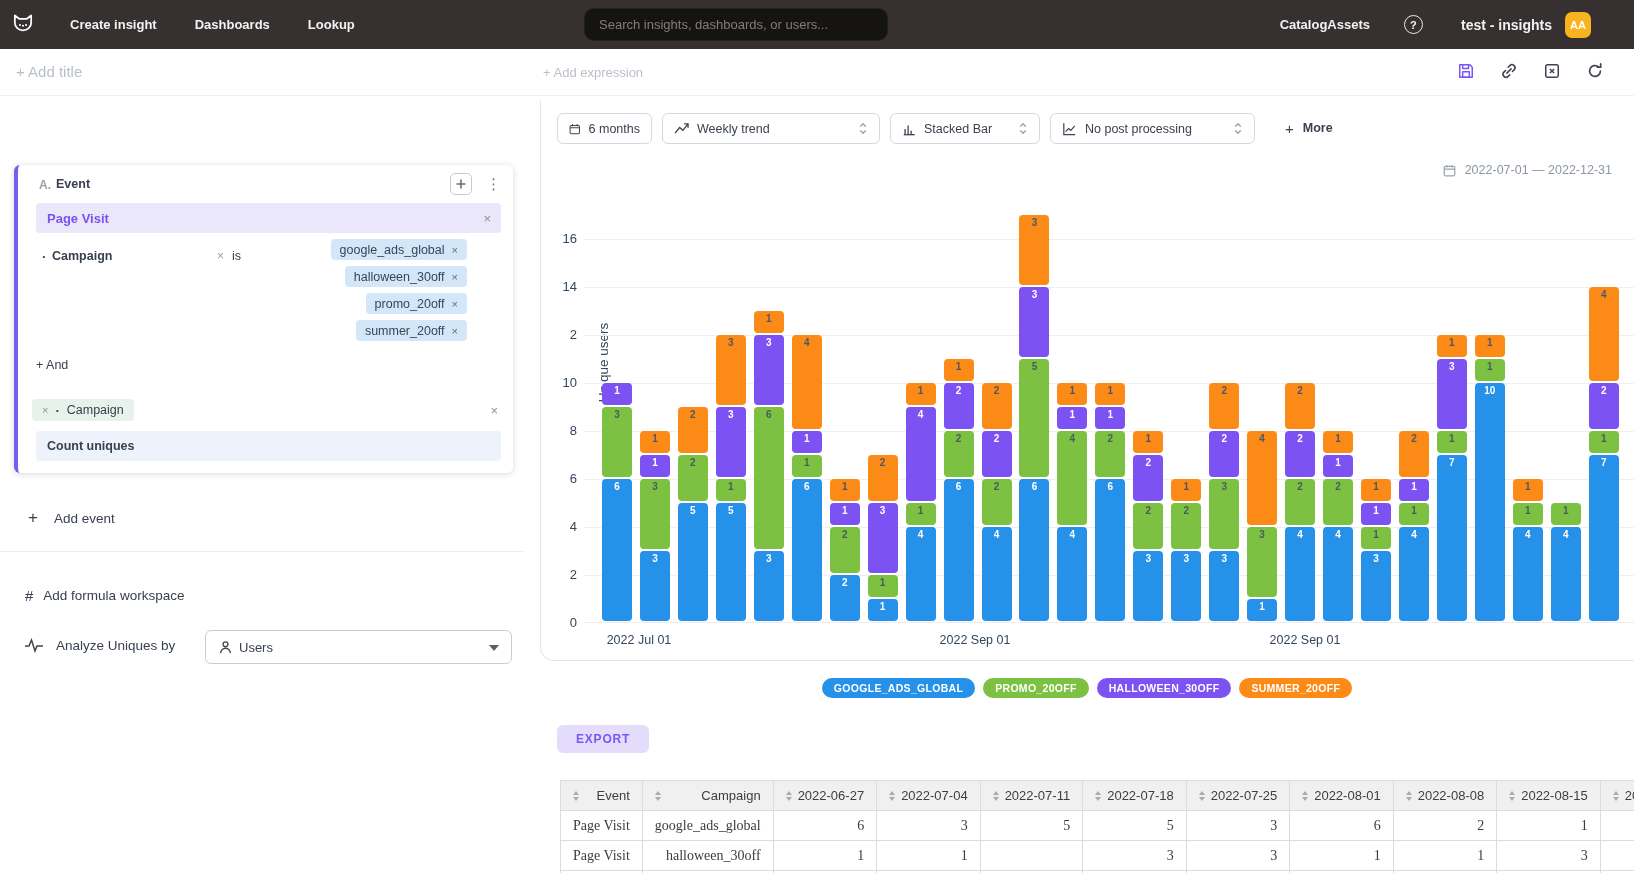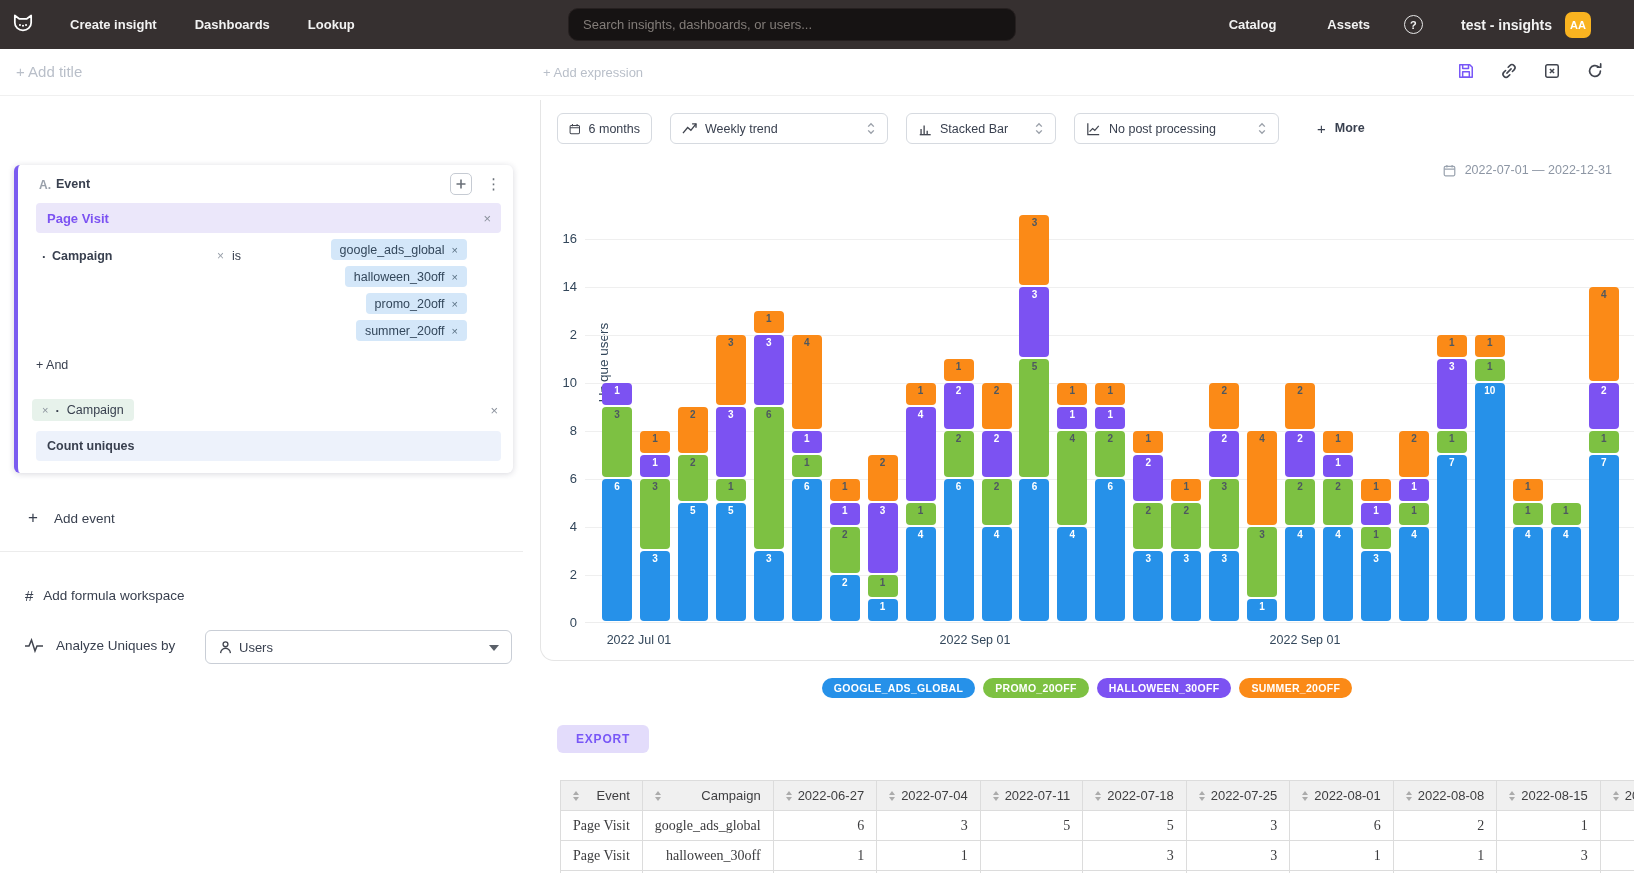--- a/index.html
+++ b/index.html
@@ -6,21 +6,21 @@
   html,body { width:1634px; height:873px; overflow:hidden; background:#fff;
     font-family:"Liberation Sans", sans-serif; }
   #app { position:relative; width:1634px; height:873px; background:#fff; }
 
   
   .topnav { position:absolute; left:0; top:0; width:1634px; height:49px; background:#363030;
     display:flex; align-items:center; color:#F2F2F2; }
   .logo { position:absolute; left:9px; top:11px; width:28px; height:28px; }
   .nav-links { position:absolute; left:70px; display:flex; gap:38px; }
   .nav-link { font-size:13px; font-weight:700; color:#F2F2F2; cursor:pointer; white-space:nowrap; }
-  .search-wrap { position:absolute; left:568px; top:8px; width:448px; height:33px; }
+  .search-wrap { position:absolute; left:584px; top:8px; width:304px; height:33px; }
   .search-wrap input { width:100%; height:100%; background:#161313; border:1px solid #262020;
     border-radius:10px; color:#B4AEA9; font-size:13px; padding:0 14px; outline:none;
     font-family:"Liberation Sans", sans-serif; }
   .search-wrap input::placeholder { color:#837D79; }
   .nav-right { position:absolute; right:43px; top:0; height:49px; display:flex; align-items:center; }
   .help-circle { width:19px; height:19px; border:1.6px solid #E8E8E8; border-radius:50%;
     display:flex; align-items:center; justify-content:center; font-size:11px; font-weight:700; }
   .avatar { width:26px; height:26px; background:#F9B320; border-radius:7px; color:#fff;
     font-size:11px; font-weight:700; display:flex; align-items:center; justify-content:center; }
 
@@ -84,21 +84,21 @@
   .analyze-dd { position:absolute; left:205px; top:630px; width:307px; height:34px; border:1px solid #C9CED6;
     border-radius:6px; display:flex; align-items:center; cursor:pointer; background:#fff; }
   .analyze-dd .val { margin-left:33px; font-size:13px; color:#39404F; }
   .dd-caret { position:absolute; right:12px; top:14px; width:0; height:0; border-left:5px solid transparent;
     border-right:5px solid transparent; border-top:6px solid #5A6069; }
   .person-ic { position:absolute; left:12px; top:9px; }
 
   
   .chart-card { position:absolute; left:540px; top:100px; width:1094px; height:561px;
     border-left:1px solid #E5E5E5; border-bottom:1px solid #E5E5E5; border-bottom-left-radius:14px; }
-  .toolbar { position:absolute; left:557px; top:113px; height:30px; display:flex; gap:18px; }
+  .toolbar { position:absolute; left:557px; top:113px; height:30px; display:flex; gap:10px; }
   .tb-btn { height:31px; border:1px solid #D6DAE0; border-radius:6px; background:#fff; display:flex;
     align-items:center; padding:0 11px; gap:8px; font-size:12.5px; color:#39404F; cursor:pointer; white-space:nowrap; }
   .tb-btn .ud { margin-left:auto; }
   .more-btn { display:flex; align-items:center; gap:9px; font-size:12.5px; font-weight:700;
     color:#39404F; cursor:pointer; border:none; background:none; padding:0 0 0 20px; }
   .more-btn .plus { font-weight:400; font-size:15px; }
   .daterange { position:absolute; right:22px; top:163px; display:flex; align-items:center; gap:9px;
     font-size:12.5px; color:#8D96A4; }
 
   
@@ -150,21 +150,21 @@
     </span>
     <div class="nav-links">
       <span class="nav-link">Create insight</span>
       <span class="nav-link">Dashboards</span>
       <span class="nav-link">Lookup</span>
     </div>
     <div class="search-wrap">
       <input type="text" placeholder="Search insights, dashboards, or users..." style="">
     </div>
     <div class="nav-right">
-      <span class="nav-link" style="margin-right:51px;">Catalog</span>
+      <span class="nav-link" style="">Catalog</span>
       <span class="nav-link" style="margin-right:34px;">Assets</span>
       <span class="help-circle">?</span>
       <span class="nav-link" style="margin:0 13px 0 38px; font-size:14px;">test - insights</span>
       <span class="avatar">AA</span>
     </div>
   </div>
 
   <div class="subheader">
     <span class="add-title">+ Add title</span>
     <span class="add-desc">+ Add expression</span>

